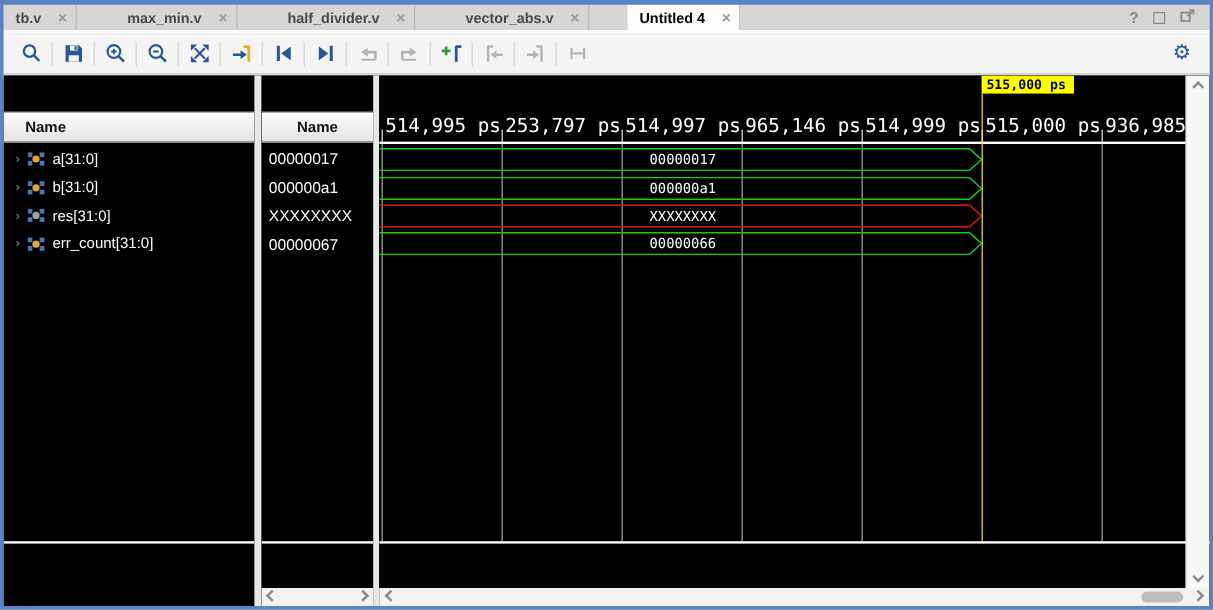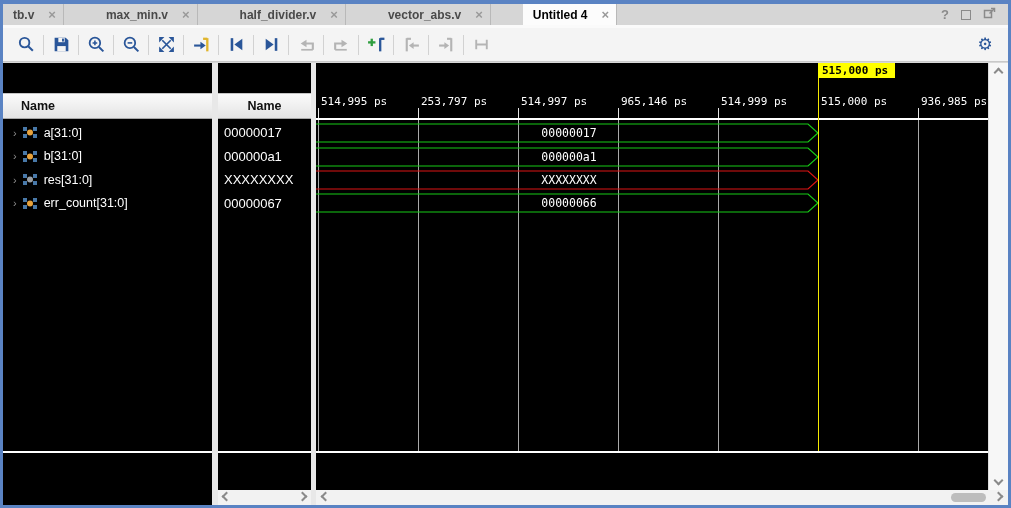--- a/index.html
+++ b/index.html
@@ -49,21 +49,21 @@
   .sig-row { position:absolute; left:0; right:0; height:23px; display:flex; align-items:center; }
   .sig-row .expand { color:#8f8f8f; font-size:11px; margin:0 6px 0 10px; }
   .sig-name { color:#fff; font-size:12.5px; margin-left:6px; }
   .sig-val { color:#fff; font-size:13px; padding-left:6px; }
   .white-sep { position:absolute; top:388px; height:2px; background:#fff; left:0; right:0; }
   
   #cursor-flag { position:absolute; left:502px; top:0; width:77px; height:15px;
     background:#ffff00; color:#000; font-family:"DejaVu Sans Mono", monospace;
     font-size:11px; font-weight:bold; line-height:15px; padding-left:4px; }
   .tick-label { position:absolute; top:32px; color:#fff;
-    font-family:"DejaVu Sans Mono", monospace; font-size:11px; white-space:nowrap; }
+    font-family:"DejaVu Sans Mono", monospace; font-size:16px; white-space:nowrap; }
   .tick-mark { position:absolute; top:45px; width:1px; height:11px; background:#e8e8e8; }
   #axis-line { position:absolute; top:55px; left:0; width:672px; height:2px; background:#fff; }
   .gridline { position:absolute; top:57px; width:1px; height:331px; background:#a9a9a9; }
   #cursor-line { position:absolute; left:502px; top:15px; width:1px; height:373px; background:#f5e900; }
   .bus { position:absolute; left:0; }
   .bus text { font-family:"DejaVu Sans Mono", monospace; font-size:11.5px; fill:#fff; }
   
   .hscroll { position:absolute; top:427px; height:15px; background:#f2f2f2; }
   #value-hscroll { left:215px; width:93px; }
   #wave-hscroll { left:313px; width:692px; }

